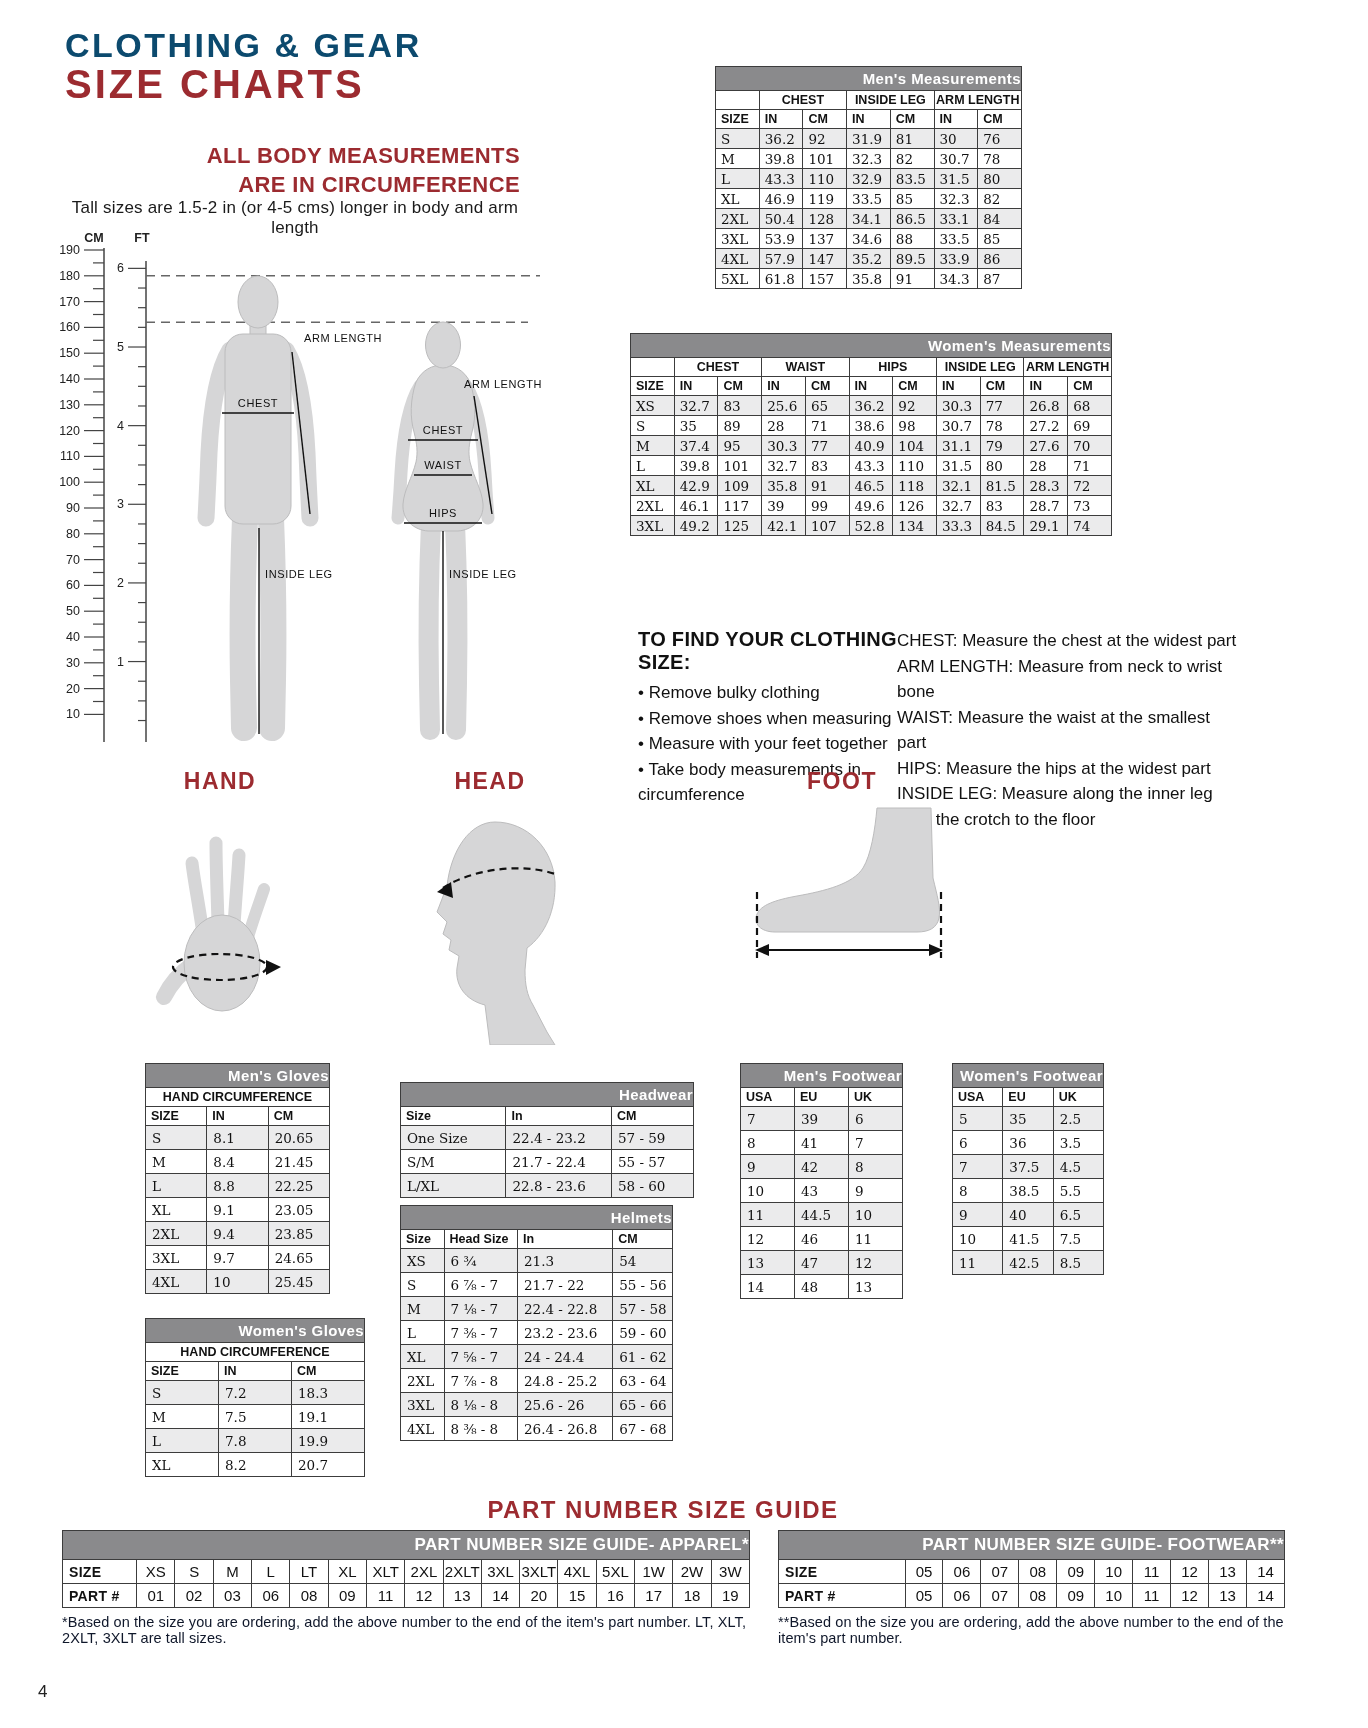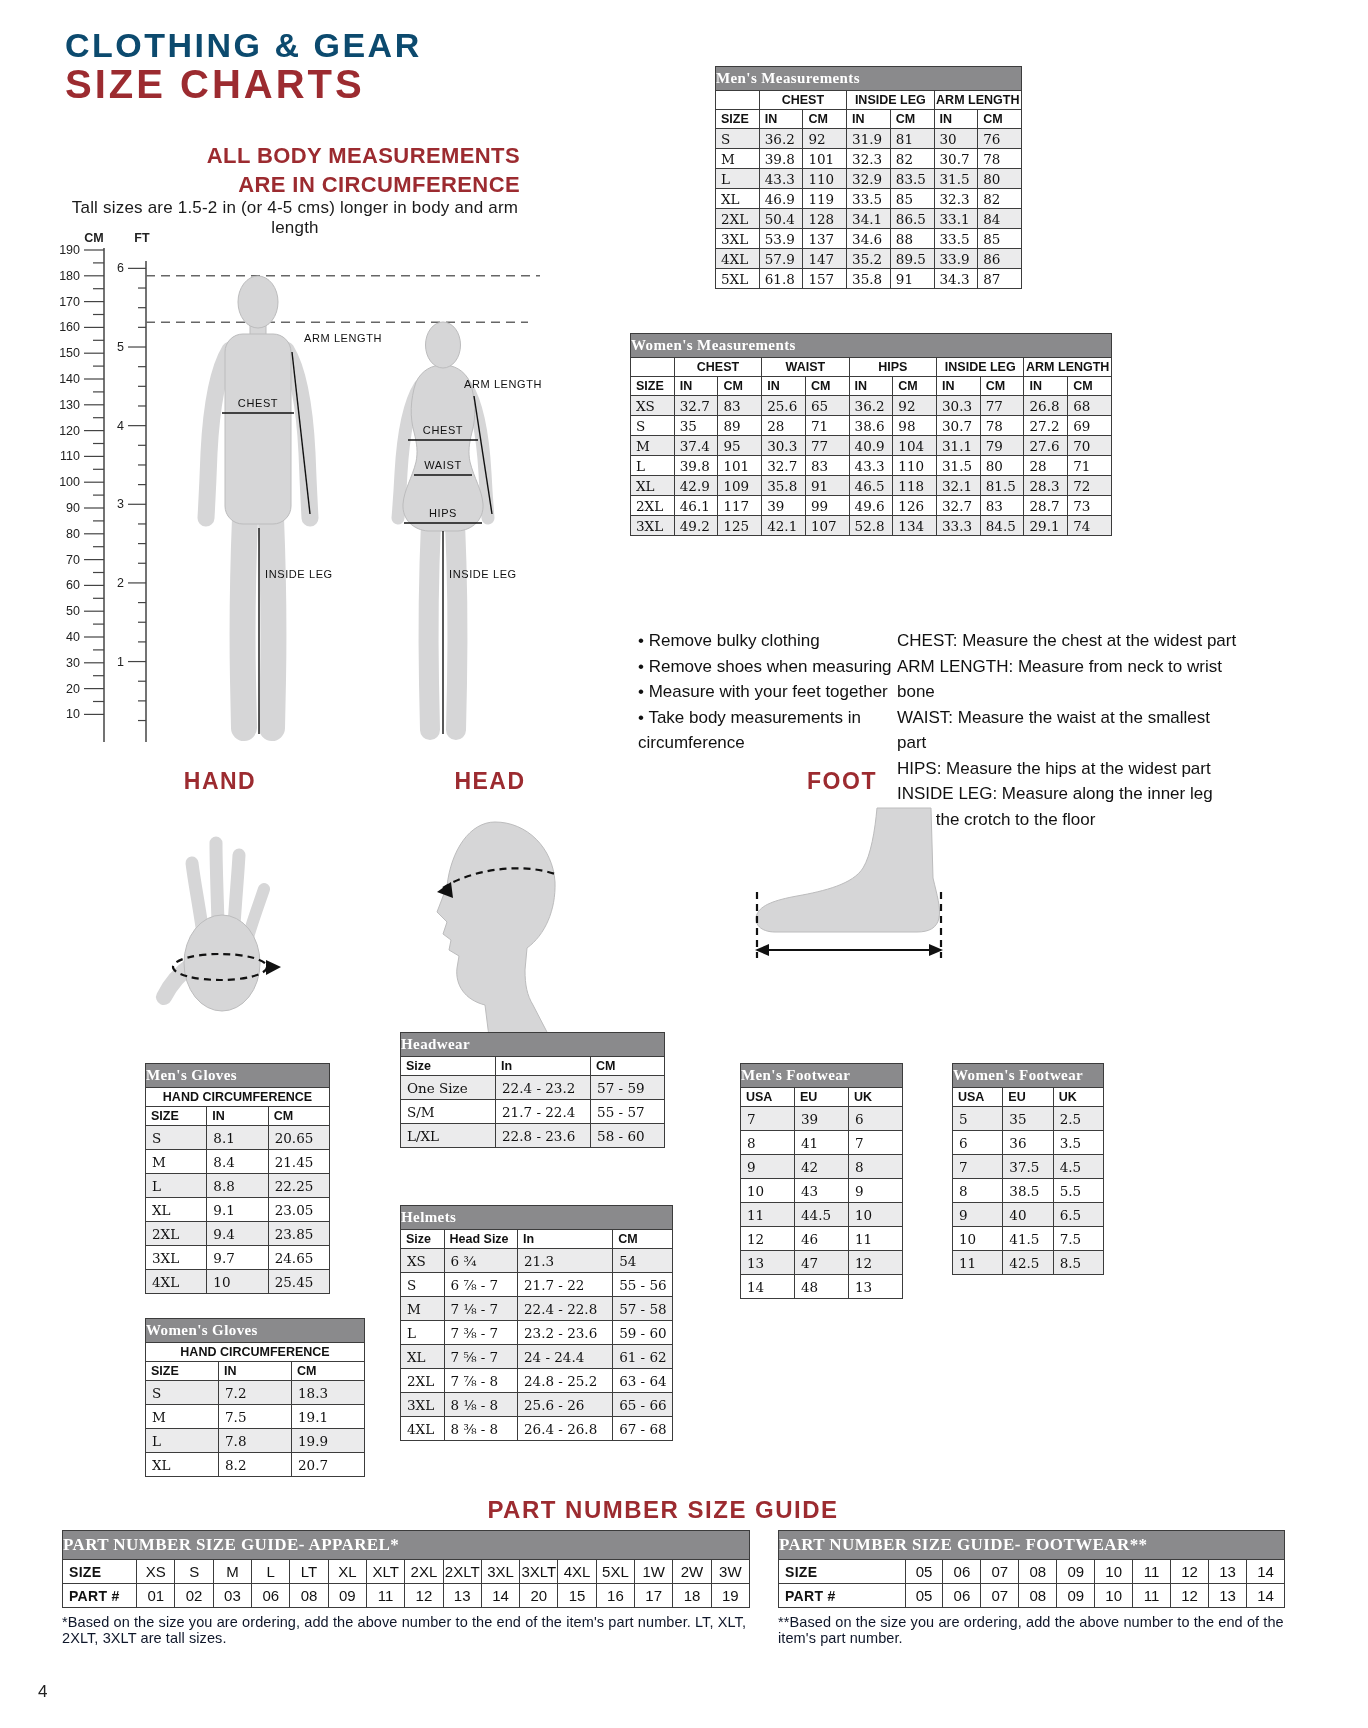--- a/index.html
+++ b/index.html
@@ -12,22 +12,22 @@
   .t2{font-size:40px;font-weight:700;letter-spacing:3px;color:#9c2b30;line-height:1.0;}
   .sub{font-size:22px;font-weight:700;color:#9c2b30;text-align:right;line-height:1.3;letter-spacing:.4px;}
   .tallnote{font-size:17px;color:#1a1a1a;text-align:center;letter-spacing:.2px;}
   .sechead{font-size:23px;font-weight:700;color:#9c2b30;text-align:center;letter-spacing:1.5px;}
   .pnhead{font-size:24px;font-weight:700;color:#9c2b30;text-align:center;letter-spacing:1.5px;}
 
   
   table.sizetbl{border-collapse:collapse;table-layout:fixed;width:100%;
     font-family:"DejaVu Serif",serif;}
   .sizetbl th,.sizetbl td{border:1px solid #3c3c3c;overflow:hidden;white-space:nowrap;}
-  .sizetbl tr.bar th{background:#8a8a8c;color:#fff;font-family:Liberation Serif, serif;
-    font-weight:700;font-size:15px;letter-spacing:.4px;padding:3px 0;text-align:left;}
+  .sizetbl tr.bar th{background:#8a8a8c;color:#fff;font-family:Liberation Sans, sans-serif;
+    font-weight:700;font-size:15px;letter-spacing:.4px;padding:3px 0;text-align:right;}
   .sizetbl tr.grp th,.sizetbl tr.sub2 th{font-family:"Liberation Sans",sans-serif;font-weight:700;
     font-size:12.5px;padding:2px 0;text-align:center;background:#fff;}
   .sizetbl tr.cols th{font-family:"Liberation Sans",sans-serif;font-weight:700;font-size:12.5px;
     text-align:left;padding:2px 5px;background:#fff;}
   .sizetbl td{font-size:13.5px;padding:1.5px 5px;text-align:left;background:#fff;}
   .sizetbl tr.alt td{background:#ebebec;}
   .roomy td{padding:3.5px 6px;}
 
   
   .pn td{font-family:"Liberation Sans",sans-serif;font-size:15px;text-align:center;padding:3px 1px;}
@@ -415,20 +415,21 @@
           <td>134</td>
           <td>33.3</td>
           <td>84.5</td>
           <td>29.1</td>
           <td>74</td>
         </tr>
       </tbody>
     </table>
 
   <div class="abs" style="left:638px;top:628px;width:305px;">
+    <div class="insttitle">TO FIND YOUR CLOTHING SIZE:</div>
     <ul class="bullets">
         <li>Remove bulky clothing</li>
         <li>Remove shoes when measuring</li>
         <li>Measure with your feet together</li>
         <li>Take body measurements in circumference</li>
       </ul>
   </div>
 
   <div class="abs" style="left:897px;top:628px;width:340px;">
     <ul class="defs">
@@ -550,21 +551,21 @@
           <td>19.9</td>
         </tr>
         <tr class="datarow">
           <td>XL</td>
           <td>8.2</td>
           <td>20.7</td>
         </tr>
       </tbody>
     </table>
 
-  <table class="abs sizetbl roomy" style="left:400px;top:1032px;width:265px;">
+  <table class="abs sizetbl roomy" style="left:400px;top:1082px;width:294px;">
       <colgroup>
         <col style="width:36%">
         <col style="width:36%">
         <col style="width:28%">
       </colgroup>
       <tbody>
         <tr class="bar">
           <th colspan="3">Headwear</th>
         </tr>
         <tr class="cols">

